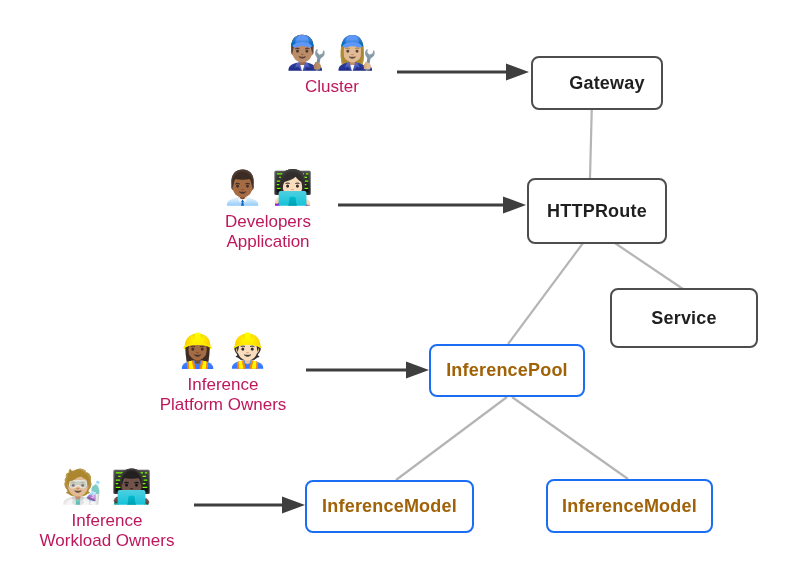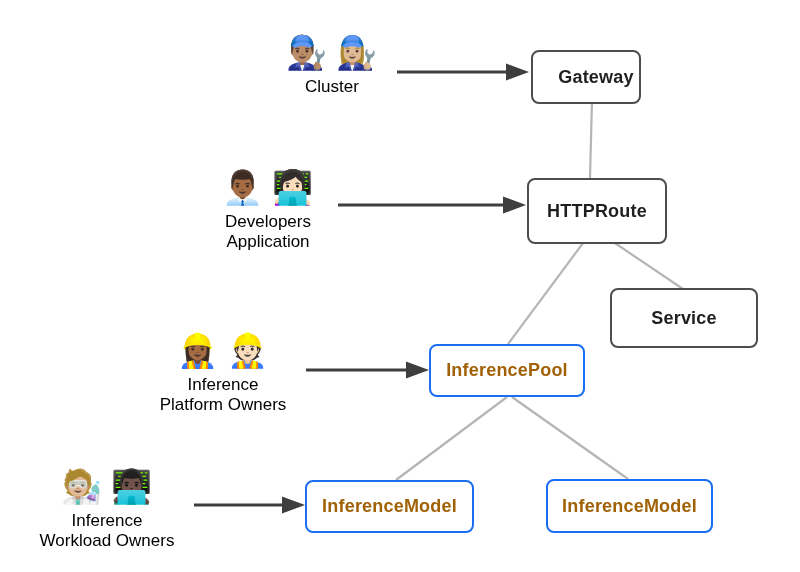--- a/index.html
+++ b/index.html
@@ -22,21 +22,21 @@
     font-weight:bold;
     font-size:18px;
     letter-spacing:0.2px;
     white-space:nowrap;
   }
   .node.dark { border:2.5px solid #4d4d4d; color:#1f1f1f; }
   .node.blue { border:2.5px solid #1b6ef3; color:#a16207; }
 
   .persona { position:absolute; width:220px; text-align:center; }
   .persona-emojis { font-size:33px; line-height:42px; white-space:nowrap; }
-  .persona-label { font-size:17px; line-height:20px; color:#000000; margin-top:3px; }
+  .persona-label { font-size:17px; line-height:20px; color:#be185d; margin-top:3px; }
 </style>
 </head>
 <body>
 
 <div class="stage">
 
   <svg class="connectors" viewBox="0 0 800 572" xmlns="http://www.w3.org/2000/svg">
 
     <line x1="592" y1="100" x2="590" y2="178" stroke="#b5b5b5" stroke-width="2.2"></line>
     <line x1="592" y1="231" x2="508" y2="344" stroke="#b5b5b5" stroke-width="2.2"></line>
@@ -86,21 +86,21 @@
   </div>
 
   <div class="persona" style="left:-3px; top:466px;">
     <div class="persona-emojis">🧑🏼‍🔬 👨🏿‍💻</div>
     <div class="persona-label">
       <div>Inference</div>
       <div>Workload Owners</div>
     </div>
   </div>
 
-  <div class="node dark" style="left:531px; top:50px; width:110px; height:54px;padding-left:20px;">
+  <div class="node dark" style="left:531px; top:56px; width:132px; height:54px;padding-left:20px;">
     <span>Gateway</span>
   </div>
 
   <div class="node dark" style="left:527px; top:178px; width:140px; height:66px;">
     <span>HTTPRoute</span>
   </div>
 
   <div class="node dark" style="left:610px; top:288px; width:148px; height:60px;">
     <span>Service</span>
   </div>

